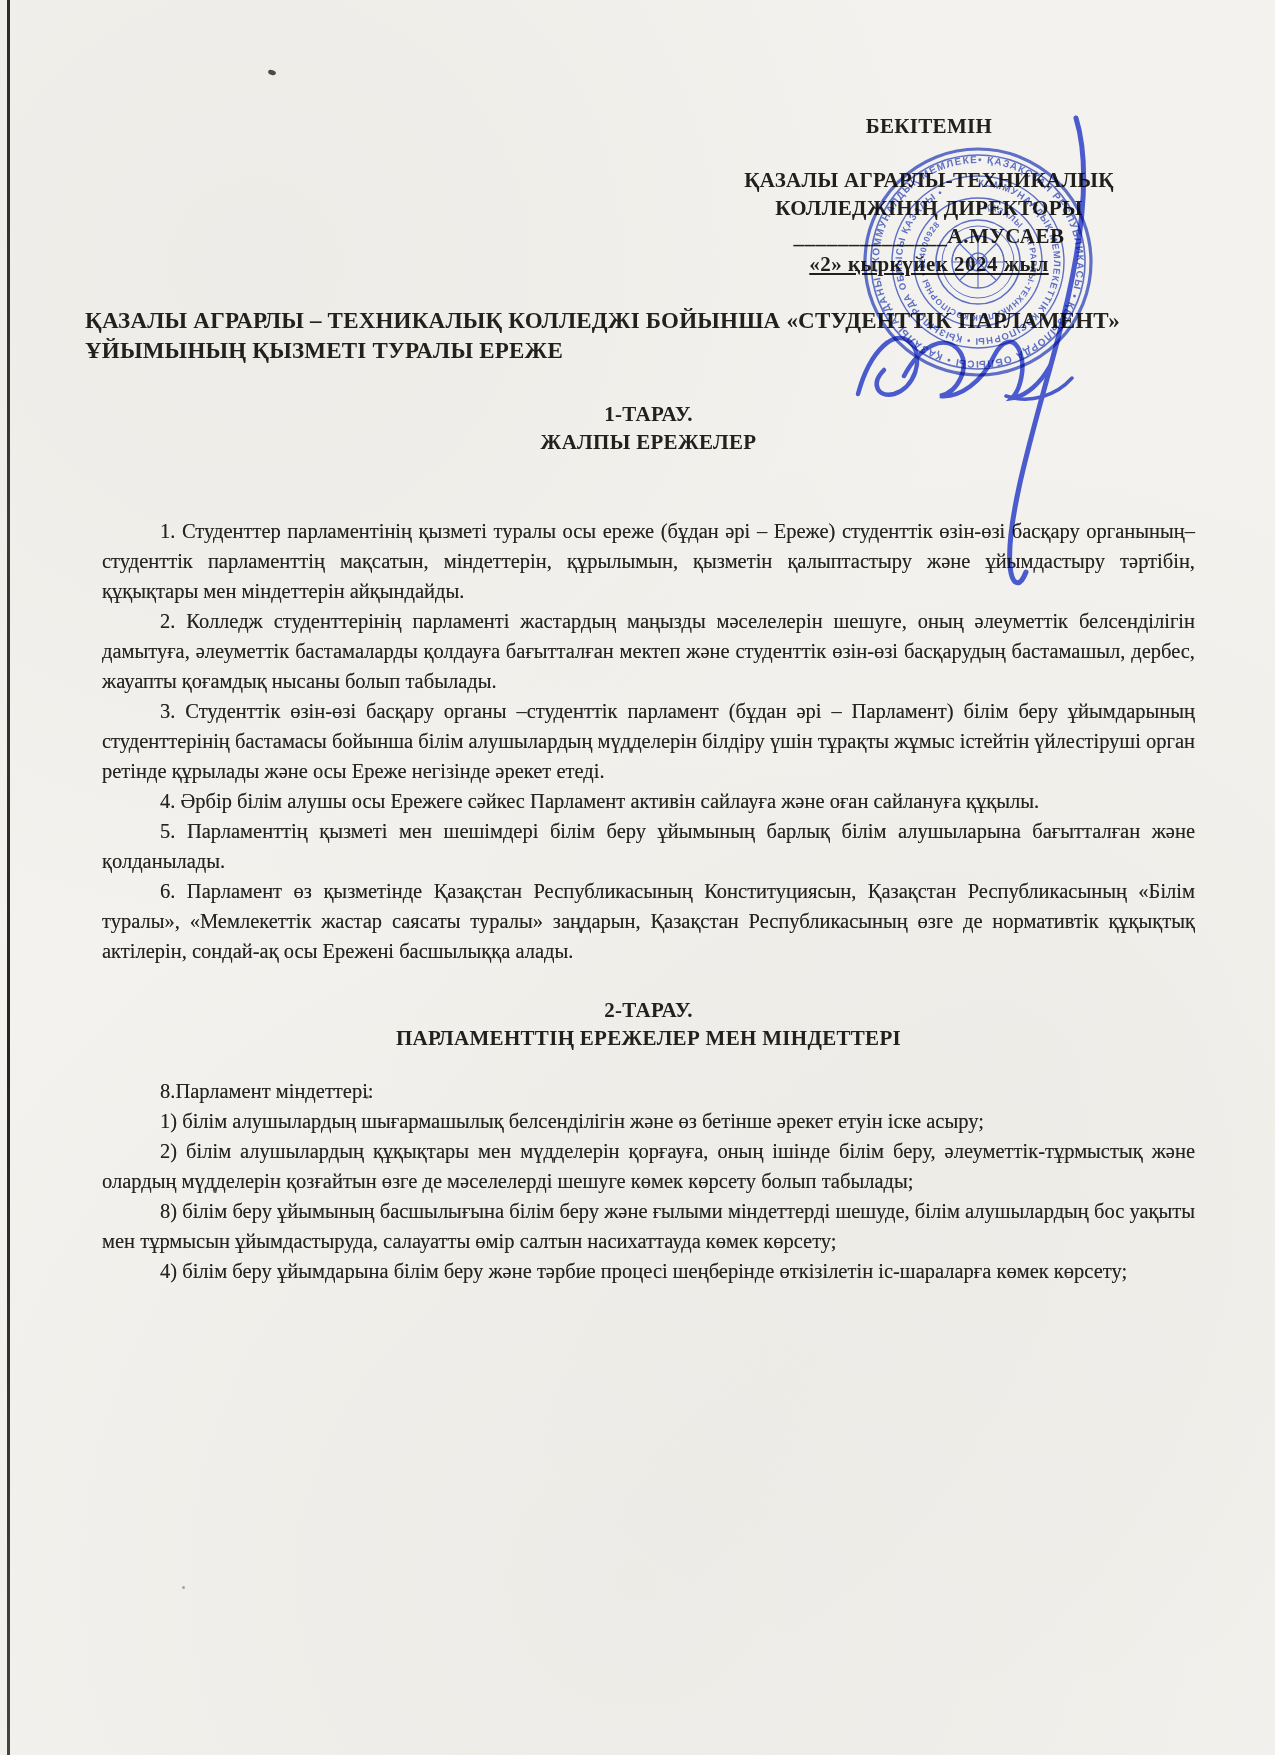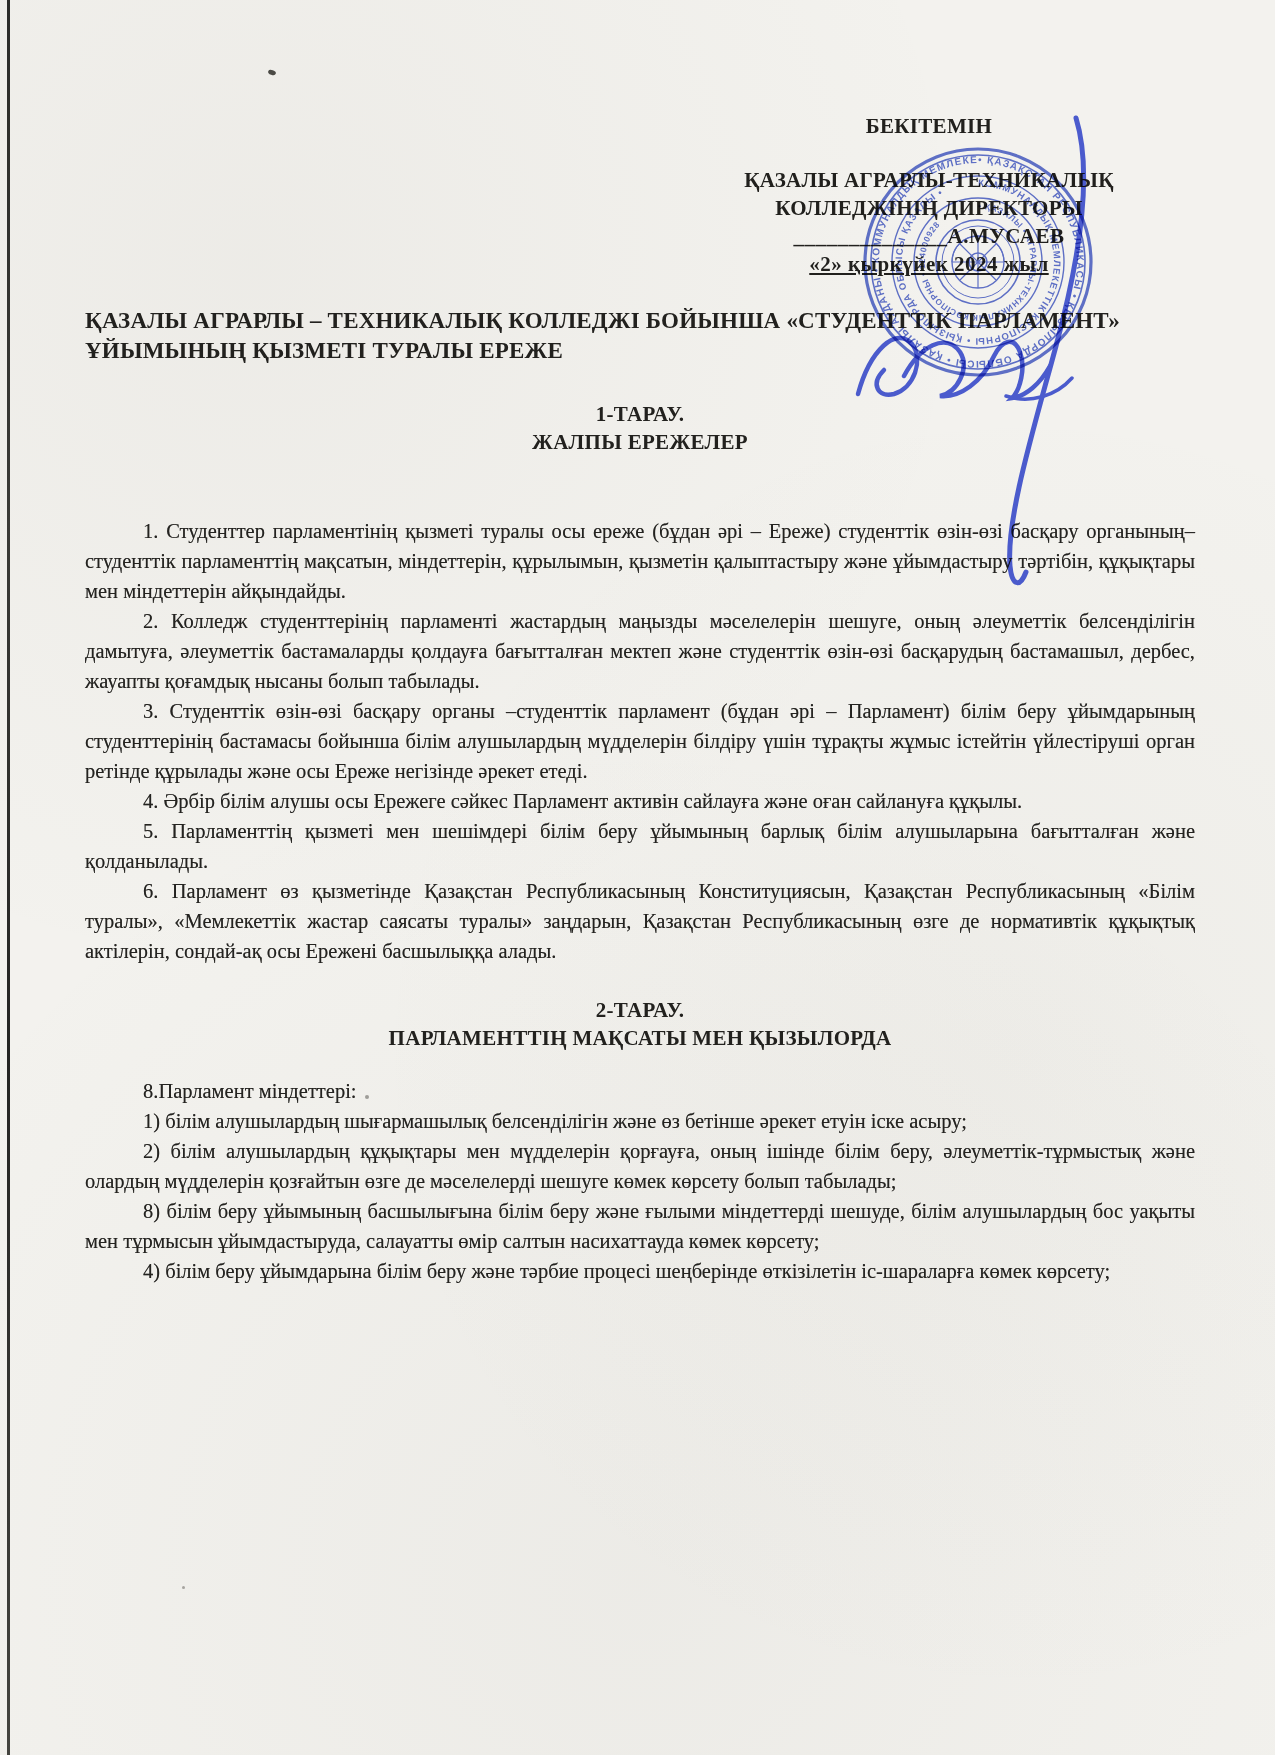--- a/index.html
+++ b/index.html
@@ -34,21 +34,21 @@
   .approval .sig-line{letter-spacing:.5px;}
   .approval .date-line{letter-spacing:.5px;text-decoration:underline;}
 
   .doc-title{
     position:absolute;top:306px;left:85px;right:80px;
     font-weight:bold;font-size:23px;line-height:30px;
     letter-spacing:.2px;color:#22211e;
   }
 
   .flow{
-    position:absolute;top:400px;left:85px;right:80px;
+    position:absolute;top:400px;left:102px;right:80px;
   }
   .chapter-head{
     text-align:center;font-weight:bold;font-size:21px;line-height:28px;
     color:#22211e;letter-spacing:.3px;
   }
   .chapter-head.ch1{margin-bottom:60px;}
   .chapter-head.ch2{margin-top:30px;margin-bottom:24px;}
   .para{
     margin:0;text-align:justify;text-indent:58px;
     font-size:20.5px;line-height:30px;color:#242320;
@@ -132,21 +132,21 @@
     </div>
     <p class="para">1. Студенттер парламентінің қызметі туралы осы ереже (бұдан әрі – Ереже) студенттік өзін-өзі басқару органының–студенттік парламенттің мақсатын, міндеттерін, құрылымын, қызметін қалыптастыру және ұйымдастыру тәртібін, құқықтары мен міндеттерін айқындайды.</p>
     <p class="para">2. Колледж студенттерінің парламенті жастардың маңызды мәселелерін шешуге, оның әлеуметтік белсенділігін дамытуға, әлеуметтік бастамаларды қолдауға бағытталған мектеп және студенттік өзін-өзі басқарудың бастамашыл, дербес, жауапты қоғамдық нысаны болып табылады.</p>
     <p class="para">3. Студенттік өзін-өзі басқару органы –студенттік парламент (бұдан әрі – Парламент) білім беру ұйымдарының студенттерінің бастамасы бойынша білім алушылардың мүдделерін білдіру үшін тұрақты жұмыс істейтін үйлестіруші орган ретінде құрылады және осы Ереже негізінде әрекет етеді.</p>
     <p class="para">4. Әрбір білім алушы осы Ережеге сәйкес Парламент активін сайлауға және оған сайлануға құқылы.</p>
     <p class="para">5. Парламенттің қызметі мен шешімдері білім беру ұйымының барлық білім алушыларына бағытталған және қолданылады.</p>
     <p class="para">6. Парламент өз қызметінде Қазақстан Республикасының Конституциясын, Қазақстан Республикасының «Білім туралы», «Мемлекеттік жастар саясаты туралы» заңдарын, Қазақстан Республикасының өзге де нормативтік құқықтық актілерін, сондай-ақ осы Ережені басшылыққа алады.</p>
 
     <div class="chapter-head ch2">
       <div>2-ТАРАУ.</div>
-      <div>ПАРЛАМЕНТТІҢ МАҚСАТЫ МЕН ҚЫЗЫЛОРДА</div>
+      <div>ПАРЛАМЕНТТІҢ ЕРЕЖЕЛЕР МЕН МІНДЕТТЕРІ</div>
     </div>
     <p class="para">8.Парламент міндеттері:</p>
     <p class="para">1) білім алушылардың шығармашылық белсенділігін және өз бетінше әрекет етуін іске асыру;</p>
     <p class="para">2) білім алушылардың құқықтары мен мүдделерін қорғауға, оның ішінде білім беру, әлеуметтік-тұрмыстық және олардың мүдделерін қозғайтын өзге де мәселелерді шешуге көмек көрсету болып табылады;</p>
     <p class="para">8) білім беру ұйымының басшылығына білім беру және ғылыми міндеттерді шешуде, білім алушылардың бос уақыты мен тұрмысын ұйымдастыруда, салауатты өмір салтын насихаттауда көмек көрсету;</p>
     <p class="para">4) білім беру ұйымдарына білім беру және тәрбие процесі шеңберінде өткізілетін іс-шараларға көмек көрсету;</p>
   </div>
 </div>
 
 </body></html>

